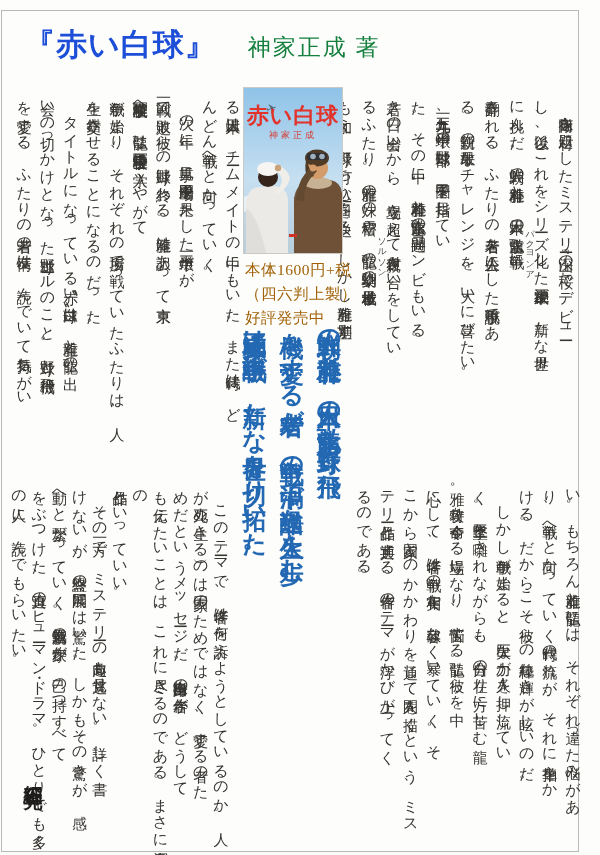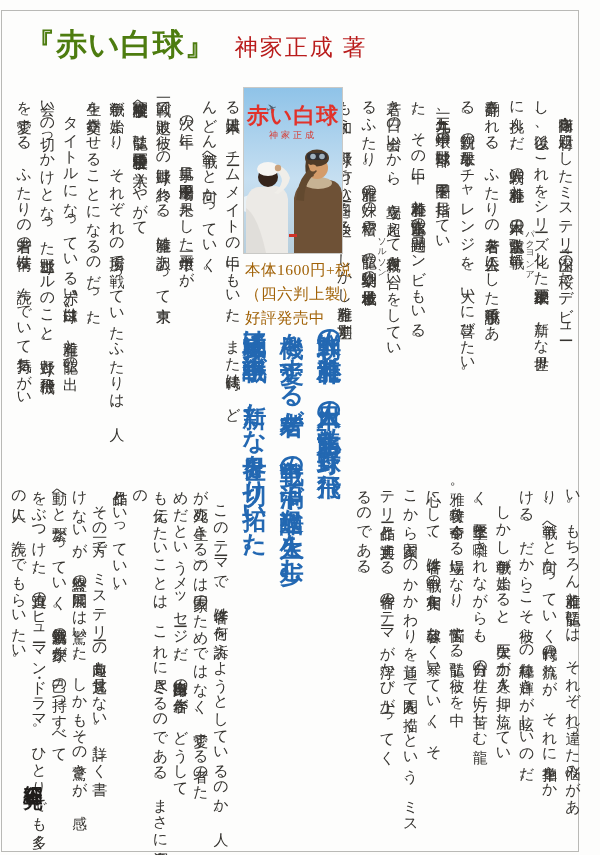--- a/index.html
+++ b/index.html
@@ -14,23 +14,23 @@
   .frame{
     position:absolute;left:1px;top:10px;width:576px;height:840px;
     border:1px solid #b9b9b6;pointer-events:none;
   }
   .header{
     position:absolute;left:24px;top:24px;
     display:flex;align-items:baseline;gap:18px;white-space:nowrap;
   }
   .book-title{
     font-family:Liberation Serif, serif;
-    font-weight:700;font-size:31px;letter-spacing:1px;color:#4d7c0f;
+    font-weight:700;font-size:31px;letter-spacing:1px;color:#1d4ed8;
   }
-  .book-author{font-size:23px;letter-spacing:2px;color:#b91c1c;}
+  .book-author{font-size:23px;letter-spacing:2px;color:#15803d;margin-left:13px;}
 
   .vtext{
     position:absolute;
     writing-mode:vertical-rl;
     text-orientation:mixed;
     font-size:15px;
     letter-spacing:0.2px;
     color:#363430;
   }
   #block-top-right{top:90px;right:22px;width:246px;height:390px;line-height:24.6px;}

